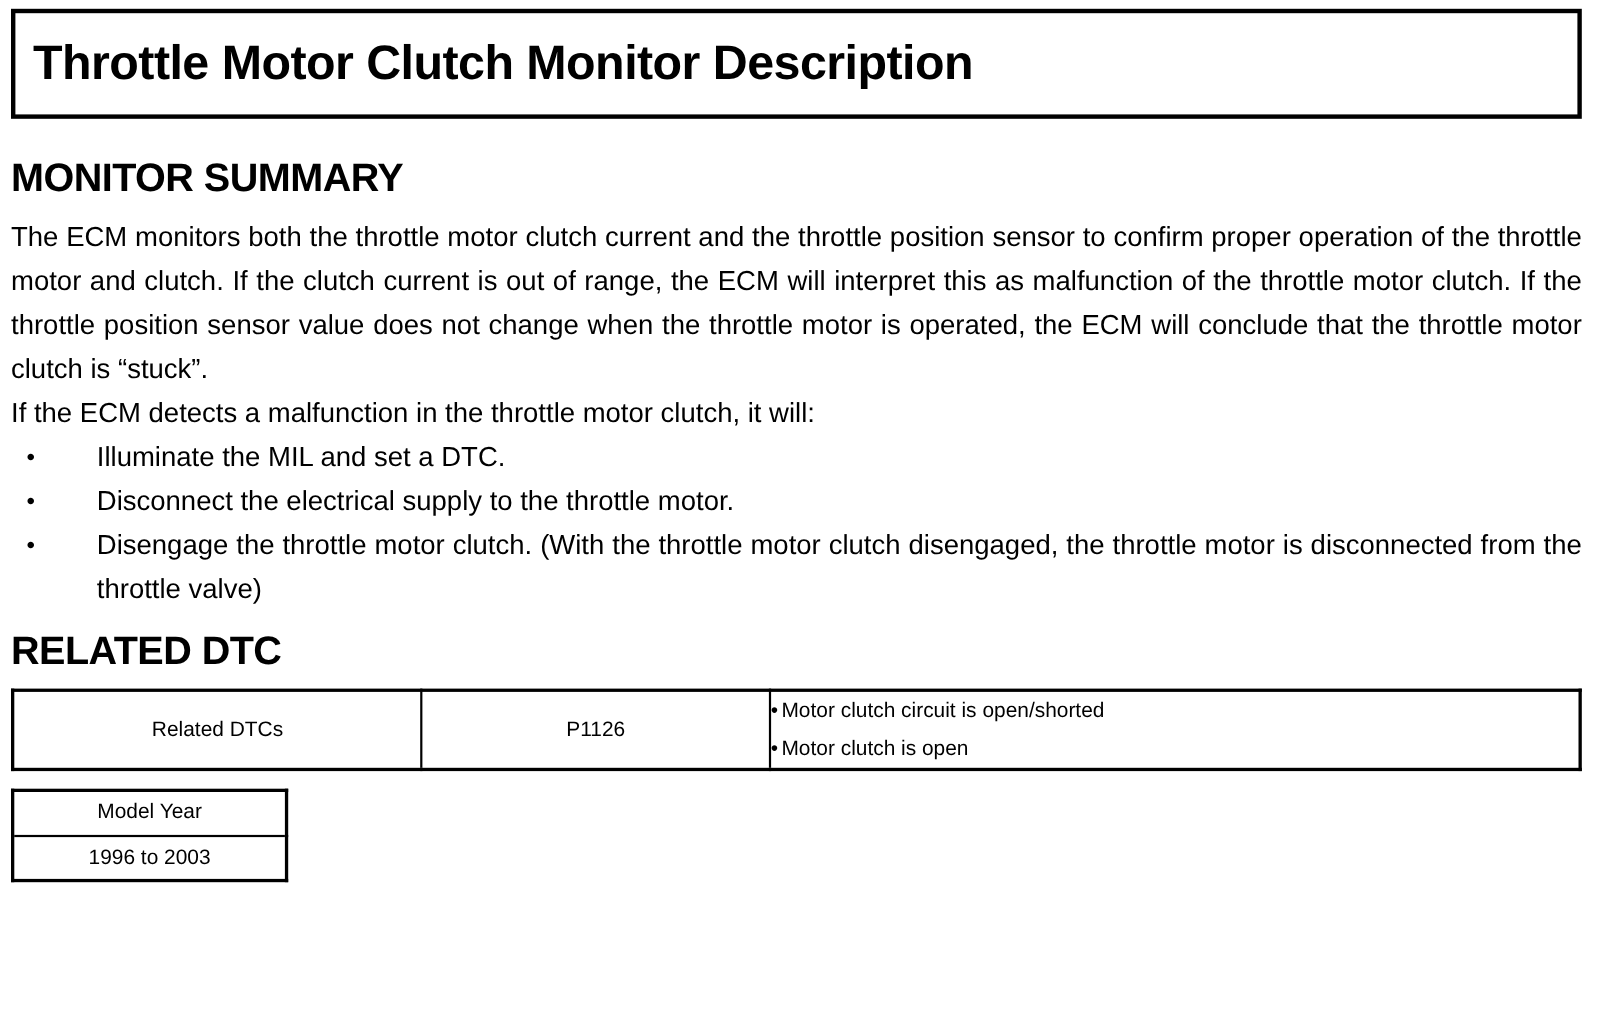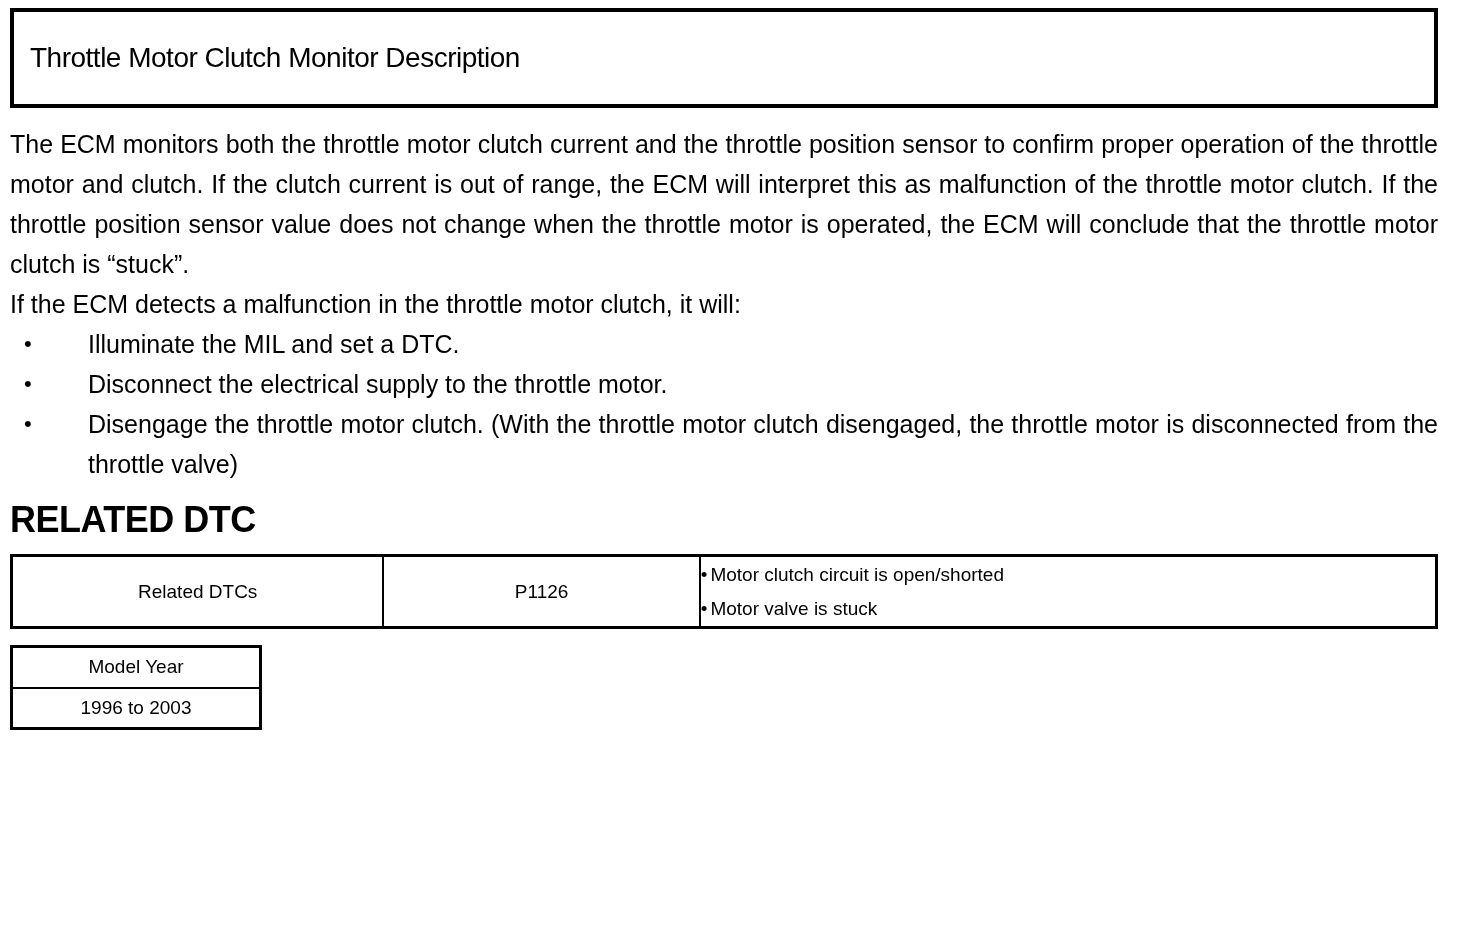--- a/index.html
+++ b/index.html
@@ -18,22 +18,22 @@
   .title-box {
     margin-top: 8px;
     border: 4px solid #000;
     height: 100px;
     display: flex;
     align-items: center;
     padding-left: 16px;
     background: #fff;
   }
   .page-title {
-    font-size: 28px;
-    font-weight: normal;
+    font-size: 44px;
+    font-weight: bold;
     letter-spacing: -0.5px;
     white-space: nowrap;
   }
   h2.section-heading {
     font-size: 36px;
     font-weight: bold;
     letter-spacing: -0.5px;
     line-height: 36px;
   }
   .h2-monitor { margin-top: 36px; }
@@ -101,41 +101,42 @@
 </style>
 </head>
 <body>
 
 <div class="content">
 
   <div class="title-box">
     <h1 class="page-title">Throttle Motor Clutch Monitor Description</h1>
   </div>
 
+  <h2 class="section-heading h2-monitor">MONITOR SUMMARY</h2>
 
   <p class="body-text para">The ECM monitors both the throttle motor clutch current and the throttle position sensor to confirm proper operation of the throttle motor and clutch. If the clutch current is out of range, the ECM will interpret this as malfunction of the throttle motor clutch. If the throttle position sensor value does not change when the throttle motor is operated, the ECM will conclude that the throttle motor clutch is “stuck”.</p>
 
   <p class="body-text">If the ECM detects a malfunction in the throttle motor clutch, it will:</p>
 
   <ul class="bullet-list">
     <li>Illuminate the MIL and set a DTC.</li>
     <li>Disconnect the electrical supply to the throttle motor.</li>
     <li>Disengage the throttle motor clutch. (With the throttle motor clutch disengaged, the throttle motor is disconnected from the throttle valve)</li>
   </ul>
 
   <h2 class="section-heading h2-related">RELATED DTC</h2>
 
   <table class="dtc-table">
     <tbody>
       <tr>
         <td class="dtc-c1">Related DTCs</td>
         <td class="dtc-c2">P1126</td>
         <td class="dtc-c3">
           <div class="dtc-desc-item">Motor clutch circuit is open/shorted</div>
-          <div class="dtc-desc-item">Motor valve is stuck</div>
+          <div class="dtc-desc-item">Motor clutch is open</div>
         </td>
       </tr>
     </tbody>
   </table>
 
 
   <table class="my-table">
     <tbody>
       <tr>
         <td>Model Year</td>

